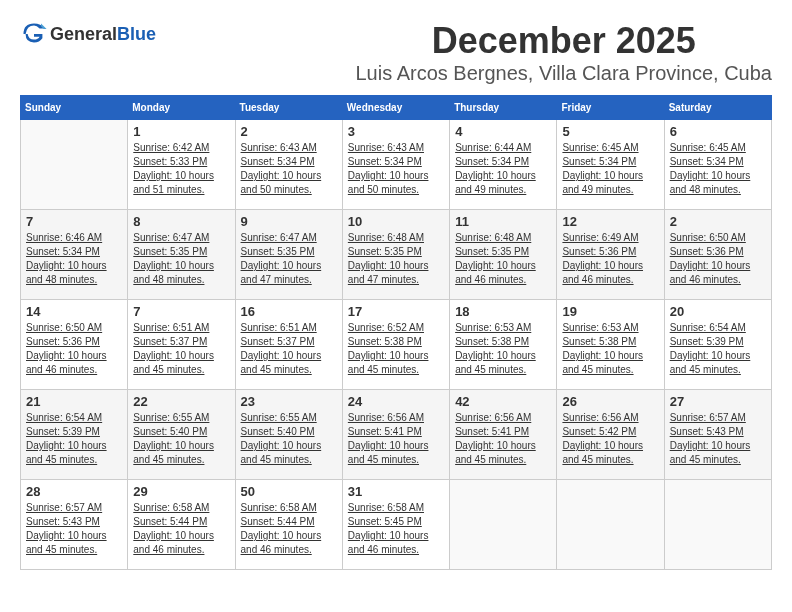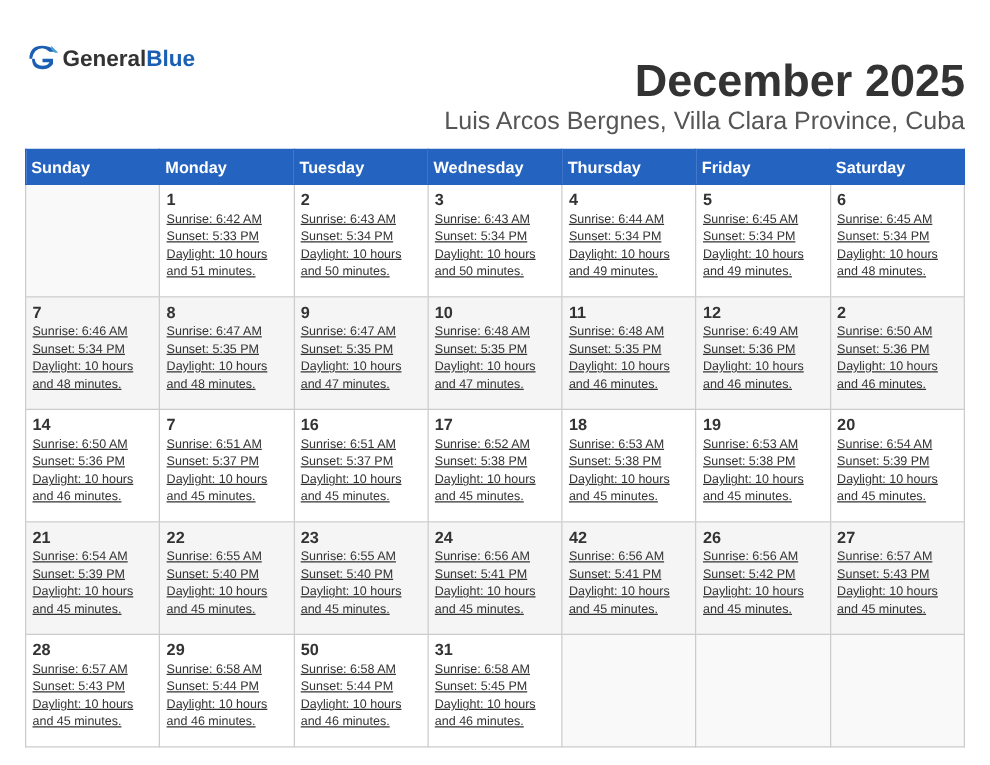--- a/index.html
+++ b/index.html
@@ -12,30 +12,28 @@
     }
     .header {
       display: flex;
       justify-content: space-between;
       align-items: flex-start;
       margin-bottom: 10px;
     }
     .logo {
       display: flex;
       align-items: center;
-      margin-top: 13px;
     }
     .logo-icon {
       width: 28px;
       height: 28px;
       margin-right: 2px;
     }
     .title-block {
-      text-align: right;
-      margin-top: 24px;
+      text-align: center;
     }
     .month-title {
       font-size: 36px;
       font-weight: bold;
       color: #333;
     }
     .location-title {
       font-size: 20px;
       color: #555;
     }
@@ -43,21 +41,21 @@
       width: 100%;
       border-collapse: collapse;
       table-layout: fixed;
     }
     thead tr {
       background-color: #2563c0;
       color: #fff;
     }
     thead th {
       padding: 6px 4px;
-      font-size: 13px;
+      font-size: 10px;
       text-align: left;
       border: 1px solid #2563c0;
     }
     tbody tr {
       vertical-align: top;
     }
     tbody td {
       border: 1px solid #ccc;
       padding: 4px 5px;
       font-size: 10.5px;

